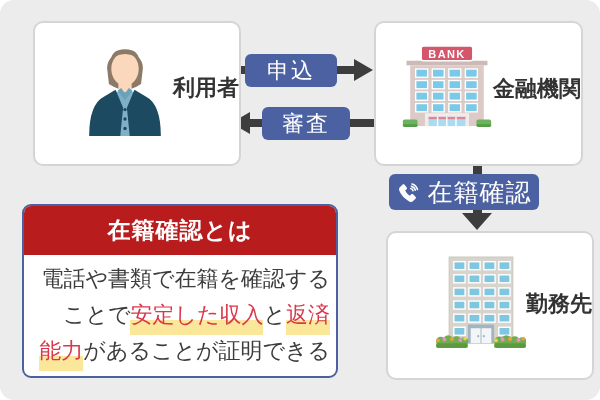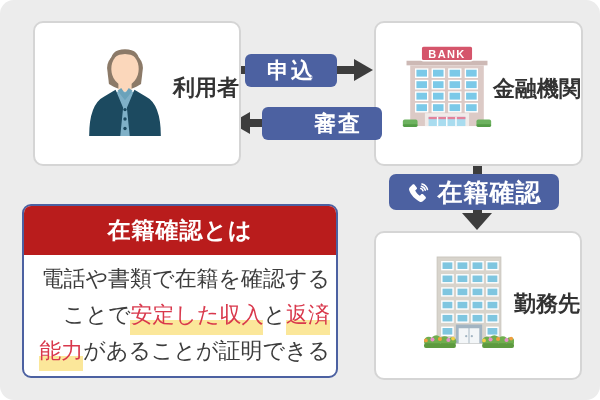--- a/index.html
+++ b/index.html
@@ -9,40 +9,40 @@
     font-family:"Liberation Sans","DejaVu Sans",sans-serif;
   }
   .card{
     position:absolute;background:#fff;border:2px solid #d5d5d5;border-radius:10px;
     box-sizing:border-box;display:flex;flex-direction:row;align-items:center;
     justify-content:flex-end;z-index:2;
   }
   .card-label{font-size:22px;font-weight:600;color:#333333;line-height:1;}
   #user-card{left:21px;top:21px;width:208px;height:145px;padding-bottom:11px;margin-left:12px;}
   #bank-card{left:374px;top:21px;width:209px;height:145px;padding-bottom:10px;}
-  #office-card{left:374px;top:231px;width:208px;height:149px;padding-bottom:3px;}
+  #office-card{left:386px;top:231px;width:208px;height:149px;padding-bottom:3px;}
   .card .icon-wrap{line-height:0;margin-bottom:5px;}
 
   .hbar{position:absolute;height:8px;background:#3d3d3d;z-index:1;}
   .vbar{position:absolute;width:9px;background:#3d3d3d;z-index:1;}
   .head{position:absolute;width:0;height:0;z-index:1;}
   #apply-bar{left:228px;top:66px;width:127px;}
   #apply-head{left:354px;top:59px;border-top:11px solid transparent;border-bottom:11px solid transparent;border-left:19px solid #3d3d3d;}
   #review-head{left:231px;top:112px;border-top:11px solid transparent;border-bottom:11px solid transparent;border-right:19px solid #3d3d3d;}
   #review-bar{left:249px;top:119px;width:125px;}
   #verify-bar{left:473px;top:164px;height:50px;}
   #verify-head{left:462px;top:213px;border-left:15px solid transparent;border-right:15px solid transparent;border-top:17px solid #3d3d3d;}
 
   .badge{
-    position:absolute;background:#4c61a1;color:#fff;font-weight:bold;
+    position:absolute;background:#4c61a1;color:#fff;font-weight:normal;
     display:flex;align-items:center;justify-content:center;border-radius:6px;z-index:3;
   }
   #apply-badge{left:245px;top:54px;width:92px;height:33px;font-size:22px;letter-spacing:2px;}
-  #review-badge{left:262px;top:107px;width:88px;height:33px;font-size:22px;letter-spacing:2px;padding-left:32px;}
-  #verify-badge{left:389px;top:174px;width:170px;height:36px;font-size:25px;gap:7px;letter-spacing:1px;border-radius:7px;}
+  #review-badge{left:262px;top:107px;width:88px;height:33px;font-size:22px;letter-spacing:2px;}
+  #verify-badge{left:389px;top:174px;width:150px;height:36px;font-size:25px;gap:7px;letter-spacing:1px;}
   #verify-badge svg{flex:0 0 auto;}
 
   #explain-box{
     position:absolute;left:22px;top:204px;width:316px;height:174px;background:#fff;
     border:2px solid #4c61a1;border-radius:9px;box-sizing:border-box;overflow:hidden;z-index:2;
   }
   .explain-header{
     height:49px;background:#b91c1c;color:#fff;font-size:23px;font-weight:bold;
     display:flex;align-items:center;justify-content:center;letter-spacing:1px;
   }

